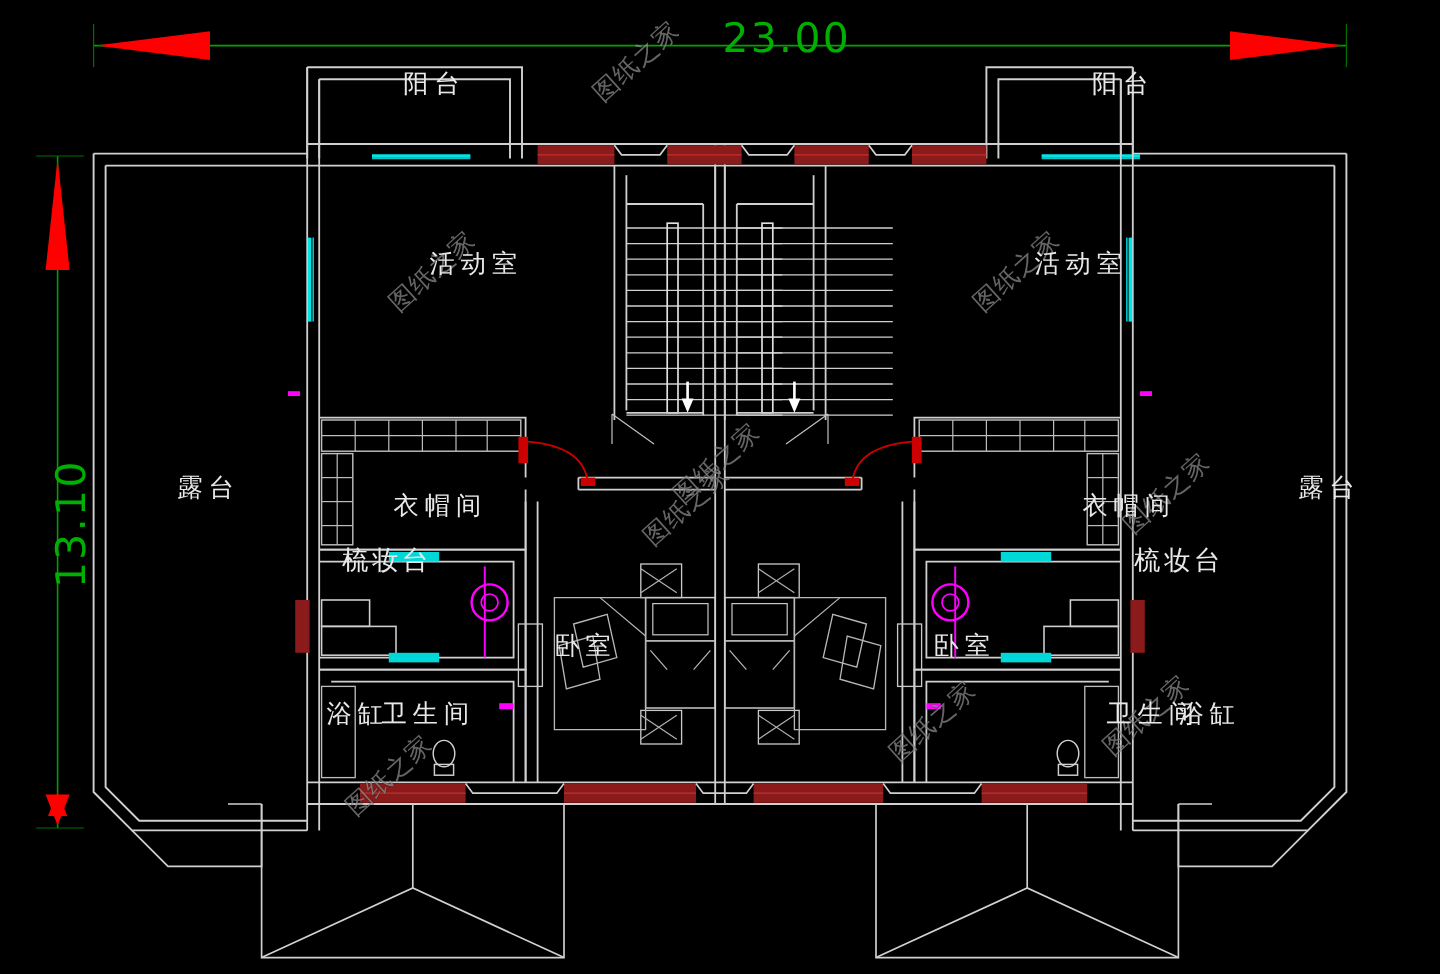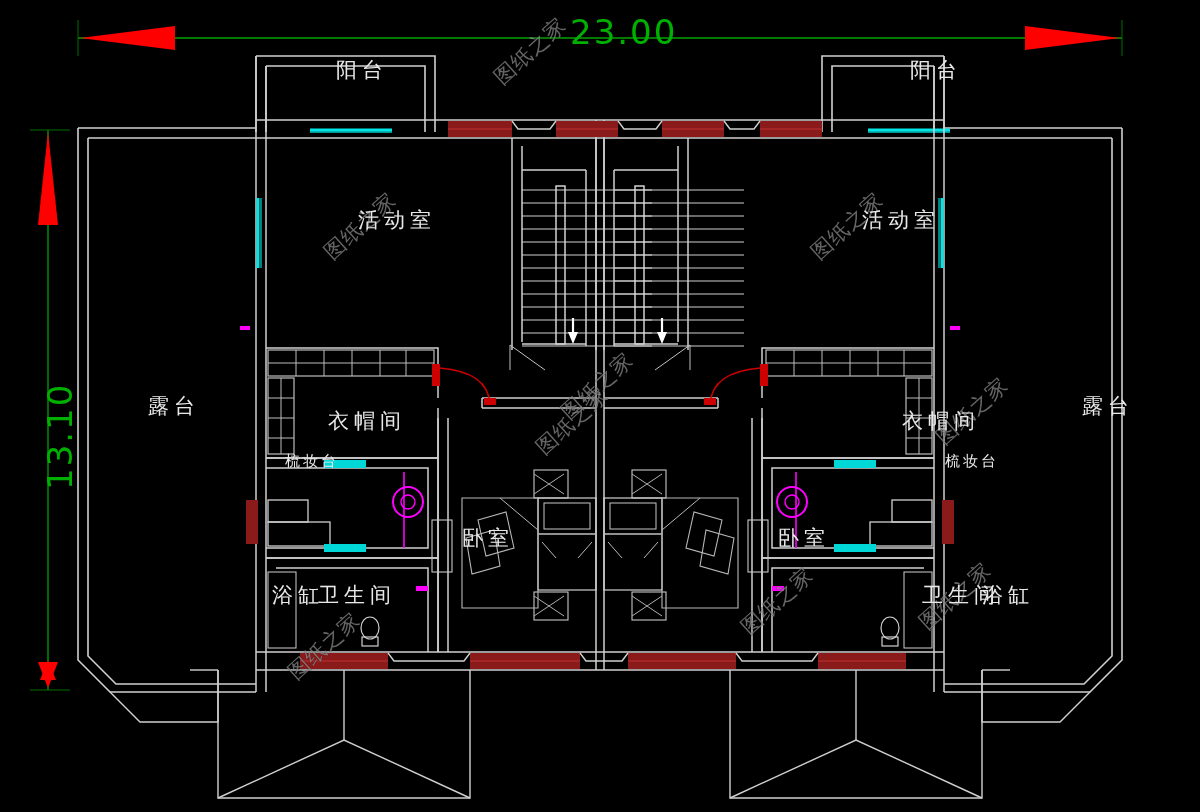--- a/index.html
+++ b/index.html
@@ -8,21 +8,21 @@
        font-family:"DejaVu Sans","Liberation Sans",sans-serif;}
   #stage{position:relative;width:1200px;height:812px;background:#000;}
   #stage svg{position:absolute;top:0;left:0;}
   .wm{position:absolute;color:#8d8d8d;opacity:.72;font-size:21px;
       letter-spacing:1px;white-space:nowrap;
       transform:rotate(-42deg);transform-origin:0 0;
       font-family:"DejaVu Sans","Liberation Sans",sans-serif;
       text-shadow:0 0 1px #000;pointer-events:none;}
   .rlbl{position:absolute;color:#e8e8e8;font-size:21px;letter-spacing:5px;
         white-space:nowrap;font-family:Liberation Mono, monospace;}
-  .rlbl.sm{font-size:15px;letter-spacing:3px;text-align:right;}
+  .rlbl.sm{font-size:22px;letter-spacing:3px;text-align:right;}
   .dimtxt{position:absolute;color:#00b000;font-size:34px;letter-spacing:2px;
           white-space:nowrap;font-family:"DejaVu Sans","Liberation Sans",sans-serif;}
   .dimtxt.vert{transform:rotate(-90deg);transform-origin:0 0;}
 </style>
 </head>
 <body>
 
 <div id="stage">
 
 <svg width="1200" height="812" viewBox="0 0 1200 812">
@@ -397,21 +397,21 @@
     <path d="M1010 670 L982 670"></path>
   </g>
 
   <g fill="none" stroke="#d0d0d0" stroke-width="1.4">
     <path d="M110 692 L140 722 L218 722 L218 670"></path>
     <path d="M1090 692 L1060 722 L982 722 L982 670"></path>
   </g>
 
 </svg>
 
-<div class="dimtxt" style="left:570px;top:12px;">23.00</div>
+<div class="dimtxt" style="left:602px;top:12px;">23.00</div>
 <div class="dimtxt vert" style="left:40px;top:490px;">13.10</div>
 
 <div class="wm" style="left:318px;top:245px;">图纸之家</div>
 <div class="wm" style="left:805px;top:245px;">图纸之家</div>
 <div class="wm" style="left:530px;top:440px;">图纸之家</div>
 <div class="wm" style="left:735px;top:620px;">图纸之家</div>
 <div class="wm" style="left:282px;top:665px;">图纸之家</div>
 <div class="wm" style="left:488px;top:70px;">图纸之家</div>
 <div class="wm" style="left:930px;top:430px;">图纸之家</div>
 <div class="wm" style="left:555px;top:405px;">图纸之家</div>

